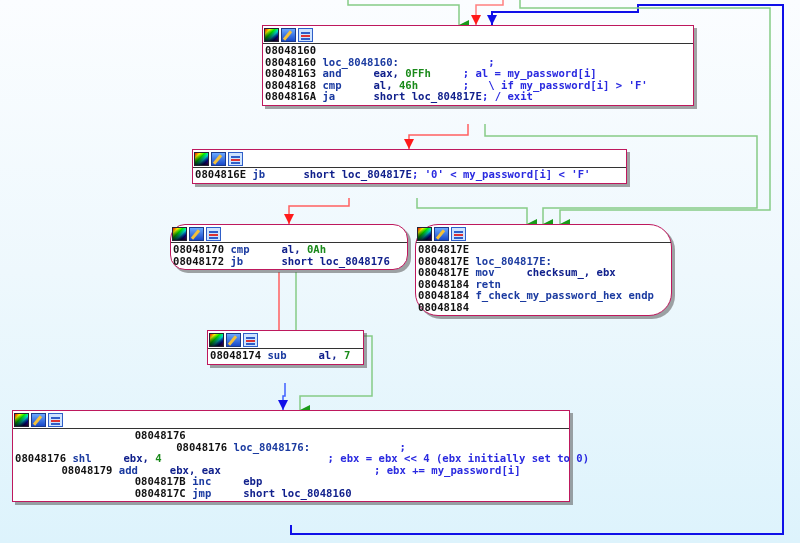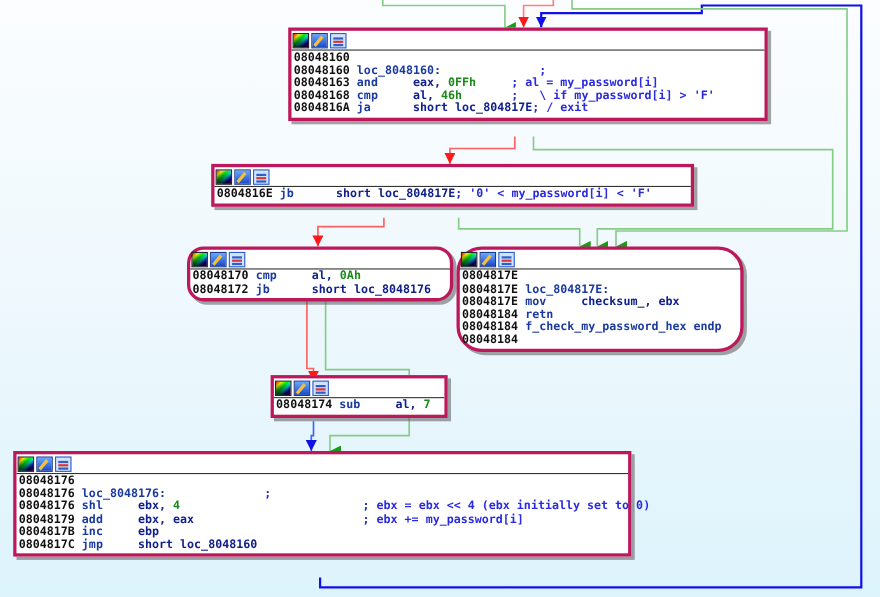--- a/index.html
+++ b/index.html
@@ -3,21 +3,21 @@
 <meta charset="utf-8">
 <style>
   html, body { margin: 0; padding: 0; }
   body {
     width: 800px; height: 543px; overflow: hidden; position: relative;
     background: linear-gradient(to bottom, #fbfdff 0%, #eef8fd 50%, #ddf3fc 100%);
     font-family: "DejaVu Sans Mono", "Liberation Mono", monospace;
   }
   #edges { position: absolute; left: 0; top: 0; width: 800px; height: 543px; pointer-events: none; }
   .block {
-    position: absolute; background: #fff; border: 3px solid #be185d;
+    position: absolute; background: #fff; border: 1px solid #be185d;
     box-shadow: 3px 3px 0 rgba(90,90,90,0.55);
   }
   .block .hdr {
     height: 17px; border-bottom: 1px solid #333; display: flex; align-items: center; padding-left: 1px; gap: 2px;
   }
   .ico { width: 15px; height: 14px; display: inline-block; position: relative; box-sizing: border-box; }
   .ico-color { background: linear-gradient(135deg, #f00 0%, #ff0 20%, #0f0 40%, #0ff 60%, #00f 80%, #f0f 100%); border: 1px solid #223; }
   .ico-color::after { content:""; position:absolute; left:0; right:0; top:0; bottom:0; background: linear-gradient(to bottom, rgba(255,255,255,0), rgba(0,0,0,0.85)); }
   .ico-edit { background: linear-gradient(to bottom, #6aa8ff, #1848c8); border: 1px solid #1b3a8a; }
   .ico-edit::after { content:""; position:absolute; left:4px; top:1px; width:3px; height:11px; background:#f4c03a; transform: rotate(40deg); }
@@ -111,32 +111,32 @@
   <div class="body">
       <div class="ln"><span class="addr">0804817E </span><span class="mn">        </span><span class="op">                  </span></div>
       <div class="ln"><span class="addr">0804817E </span><span class="mn">loc_804817E:              </span></div>
       <div class="ln"><span class="addr">0804817E </span><span class="mn">mov     </span><span class="op">checksum_, ebx    </span></div>
       <div class="ln"><span class="addr">08048184 </span><span class="mn">retn    </span><span class="op">                  </span></div>
       <div class="ln"><span class="addr">08048184 </span><span class="mn">f_check_my_password_hex endp</span></div>
       <div class="ln"><span class="addr">08048184 </span><span class="mn">        </span><span class="op">                  </span></div>
     </div>
 </div>
 
-<div class="block" style="left:207px;top:341px;width:155px;margin-left:39px;">
+<div class="block" style="left:207px;top:330px;width:155px;">
   <div class="hdr">
     <span class="ico ico-color"></span>
     <span class="ico ico-edit"></span>
     <span class="ico ico-graph"></span>
   </div>
   <div class="body">
       <div class="ln"><span class="addr">08048174 </span><span class="mn">sub     </span><span class="op">al, <span class="num">7</span>    </span></div>
     </div>
 </div>
 
-<div class="block" style="left:12px;top:410px;width:556px;">
+<div class="block" style="left:12px;top:410px;width:556px;text-align:center;">
   <div class="hdr">
     <span class="ico ico-color"></span>
     <span class="ico ico-edit"></span>
     <span class="ico ico-graph"></span>
   </div>
   <div class="body">
       <div class="ln"><span class="addr">08048176 </span><span class="mn">        </span><span class="op">                                </span></div>
       <div class="ln"><span class="addr">08048176 </span><span class="mn">loc_8048176:              </span><span class="cm">;</span></div>
       <div class="ln"><span class="addr">08048176 </span><span class="mn">shl     </span><span class="op">ebx, <span class="num">4</span>                          </span><span class="cm">; ebx = ebx &lt;&lt; 4 (ebx initially set to 0)</span></div>
       <div class="ln"><span class="addr">08048179 </span><span class="mn">add     </span><span class="op">ebx, eax                        </span><span class="cm">; ebx += my_password[i]</span></div>

